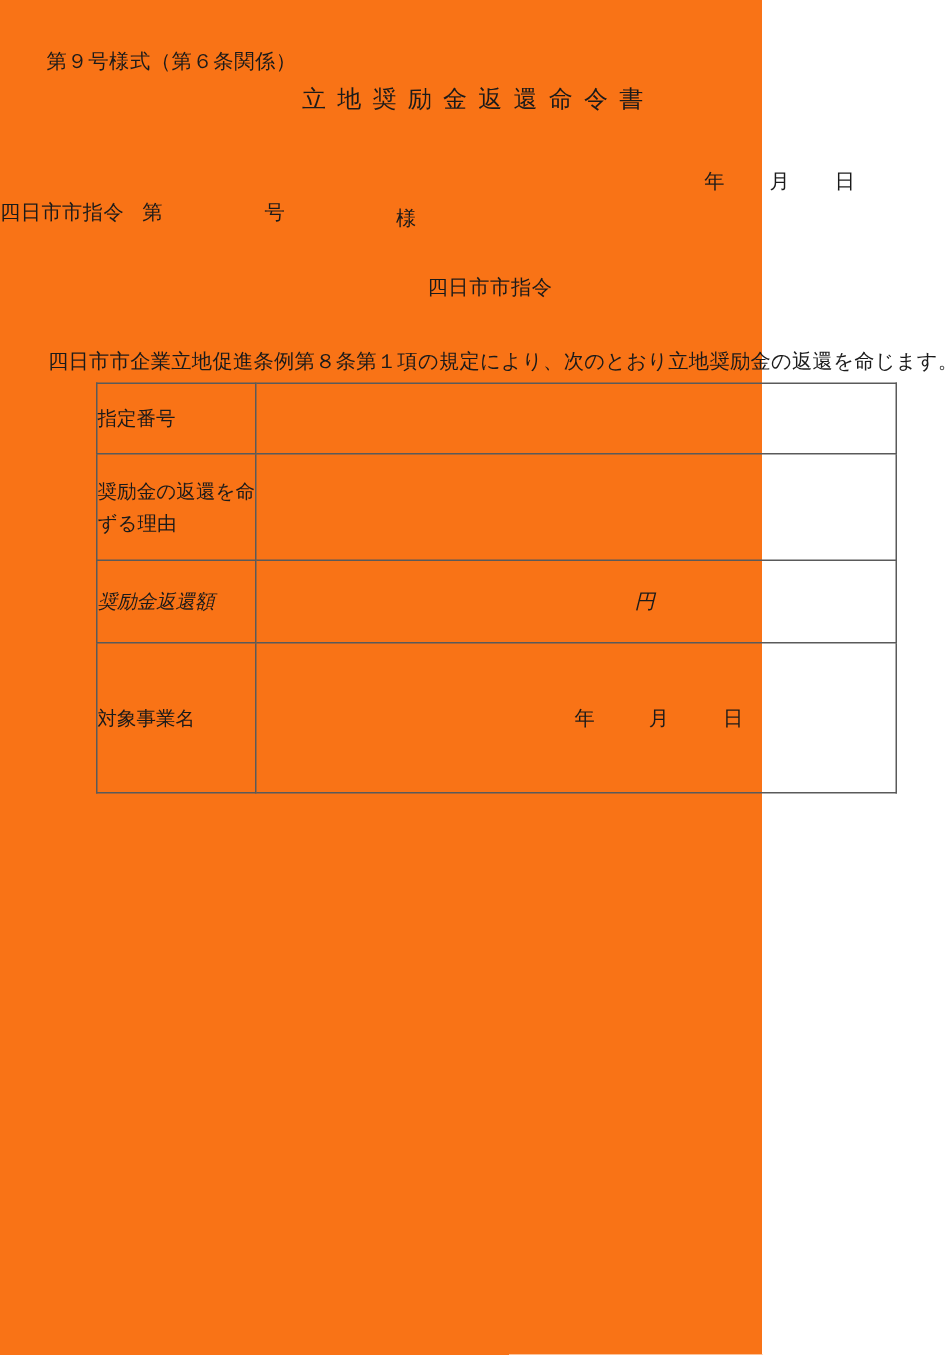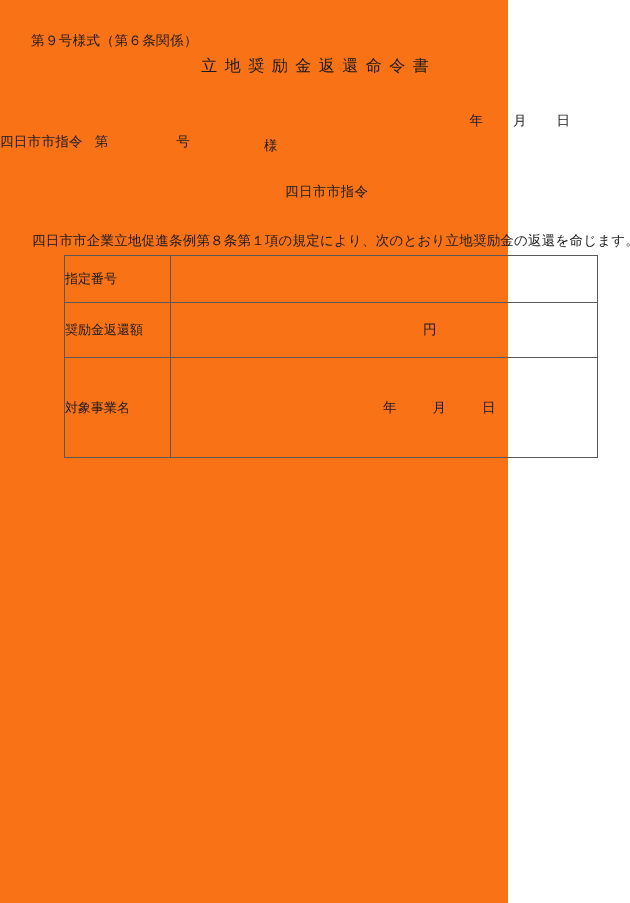--- a/index.html
+++ b/index.html
@@ -147,21 +147,21 @@
     display: block;
     text-align: justify;
     text-align-last: justify;
     font-size: 13px;
     line-height: 1.65;
   }
 
   .row-h1 { height: 47px; }
   .row-h2 { height: 54px; }
   .row-h3 { height: 71px; }
-  .row-h4 { height: 55px; }
+  .row-h4 { height: 55px; font-style: italic; }
   .row-h5 { height: 100px; }
 
   
   .yen-value {
     display: block;
     padding-left: 252px;
     font-size: 13.5px;
     white-space: nowrap;
   }
   .date-value {
@@ -201,20 +201,29 @@
       <tr class="row-h1">
         <td class="label-cell">
           <span class="lbl-line">指定番号</span>
         </td>
         <td class="value-cell">
           <span></span>
         </td>
       </tr>
 
 
+      <tr class="row-h3">
+        <td class="label-cell">
+          <span class="lbl-line-plain">奨励金の返還を命</span>
+          <span class="lbl-line">ずる理由</span>
+        </td>
+        <td class="value-cell">
+          <span></span>
+        </td>
+      </tr>
 
       <tr class="row-h4">
         <td class="label-cell">
           <span class="lbl-line">奨励金返還額</span>
         </td>
         <td class="value-cell">
           <span class="yen-value">円</span>
         </td>
       </tr>
 

